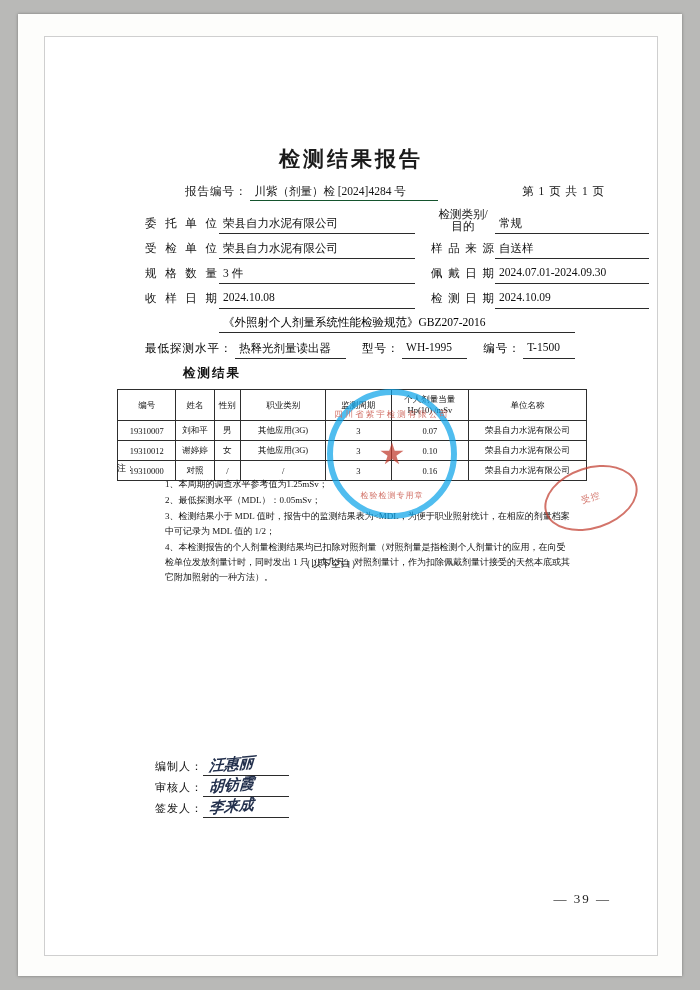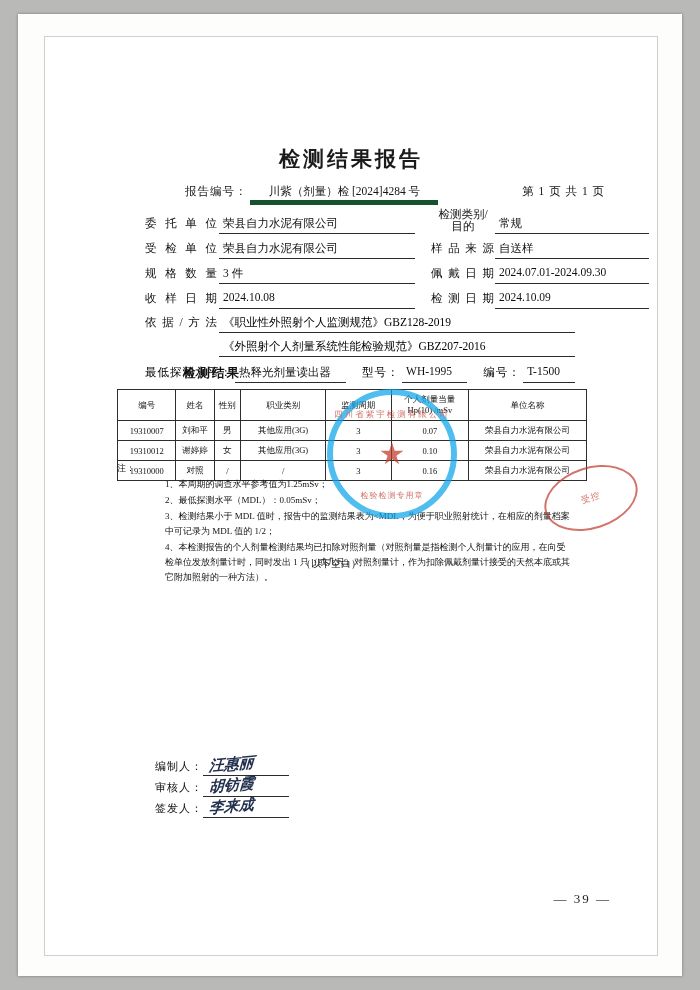--- a/index.html
+++ b/index.html
@@ -48,25 +48,24 @@
     top: 147px;
     width: 420px;
     font-size: 11.5px;
     color: #141414;
   }
   .report-no-label {
     font-weight: normal;
     letter-spacing: 1px;
   }
   .report-no-value {
-    border-bottom: 5px solid #14532d;
+    border-bottom: 1px solid #14532d;
     padding: 0 4px 1px 4px;
     display: inline-block;
     min-width: 180px;
-    text-align: center;
   }
   .page-count {
     position: absolute;
     right: 52px;
     top: 147px;
     font-size: 11.5px;
     letter-spacing: 1px;
     color: #141414;
   }
 
@@ -382,24 +381,20 @@
       </div>
 
       <div class="info-row">
         <span class="lbl">收样日期</span>
         <span class="val col-left">2024.10.08</span>
         <span class="gap"></span>
         <span class="lbl2">检测日期</span>
         <span class="val2">2024.10.09</span>
       </div>
 
-      <div class="basis">
-        <span class="lbl">依据/方法</span>
-        <span class="basis-val">《职业性外照射个人监测规范》GBZ128-2019</span>
-      </div>
       <div class="basis">
         <span class="basis-val sub">《外照射个人剂量系统性能检验规范》GBZ207-2016</span>
       </div>
 
       <div class="instr-row">
         <span class="lbl-wide">最低探测水平：</span>
         <span class="val" style="max-width:126px;">热释光剂量读出器</span>
         <span class="gap"></span>
         <span class="lbl-wide" style="width:40px;">型号：</span>
         <span class="val" style="max-width:68px;">WH-1995</span>

